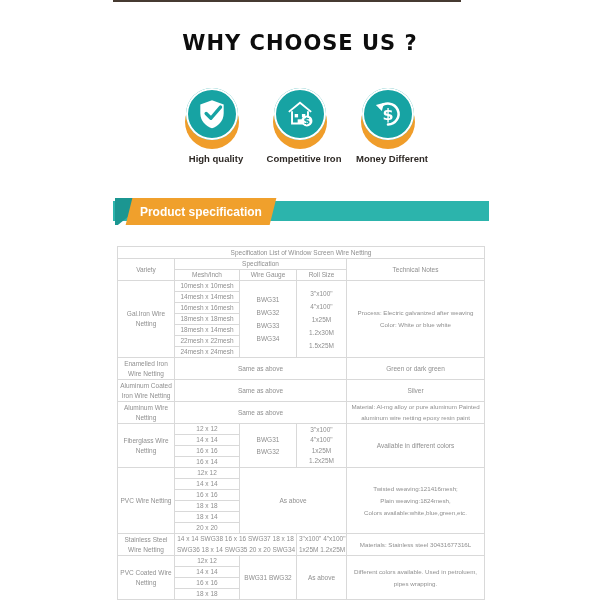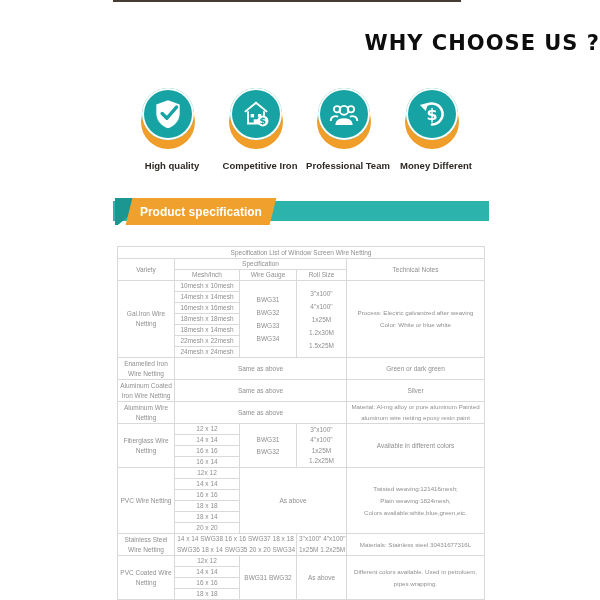--- a/index.html
+++ b/index.html
@@ -10,32 +10,32 @@
     --banner-orange:#f0a02c;
     --tb-border:#d9d9d9;
     --tb-text:#8f8f8f;
   }
   *{margin:0;padding:0;box-sizing:border-box;}
   body{background:#fff;font-family:"Liberation Sans",sans-serif;}
   .page{position:relative;width:600px;height:600px;background:#fff;overflow:hidden;}
 
   .top-line{position:absolute;left:113px;top:0;width:348px;height:2px;background:#463a31;}
 
-  .page-title{position:absolute;top:31px;left:0;width:100%;text-align:right;
+  .page-title{position:absolute;top:31px;left:0;width:100%;text-align:center;
     font-family:"DejaVu Sans",sans-serif;font-weight:bold;font-size:21px;
     letter-spacing:1px;color:#0d0d0d;}
 
   
   .features{position:absolute;top:88px;left:0;width:100%;display:flex;justify-content:center;}
   .feature{width:88px;display:flex;flex-direction:column;align-items:center;}
   .badge{position:relative;width:58px;height:61px;}
   .badge .ring{position:absolute;left:2px;top:7px;width:54px;height:54px;border-radius:50%;background:var(--orange);}
   .badge .disc{position:absolute;left:3px;top:0;width:52px;height:52px;border-radius:50%;
     background:var(--teal);display:flex;align-items:center;justify-content:center;box-shadow:0 0 0 2px #fff inset;}
-  .feature-label{margin-top:11px;font-size:9.5px;font-weight:bold;color:#2e2925;white-space:nowrap;padding-left:8px;}
+  .feature-label{margin-top:4px;font-size:9.5px;font-weight:bold;color:#2e2925;white-space:nowrap;padding-left:8px;}
 
   
   .banner{position:absolute;left:113px;top:201px;width:376px;height:20px;background:var(--banner-teal);}
   .banner .wedge{position:absolute;left:2px;top:-3px;width:36px;height:27px;background:var(--banner-dark);
     clip-path:polygon(0 0,100% 0,8% 100%,0 100%);z-index:1;}
   .banner .label-box{position:absolute;left:16px;top:-3px;height:27px;padding:0 11px;background:var(--banner-orange);
     transform:skewX(-14deg);display:flex;align-items:center;z-index:2;}
   .banner .label-box span{transform:skewX(14deg);color:#fff;font-weight:bold;font-size:12px;white-space:nowrap;}
 
   
@@ -90,38 +90,20 @@
             <rect x="17.8" y="16" width="3.2" height="3.2" fill="#fff"></rect>
             <rect x="13.8" y="21" width="4.2" height="4" fill="#fff"></rect>
             <circle cx="22.5" cy="22.5" r="5.2" fill="#fff"></circle>
             <text x="22.5" y="25.6" font-size="9" font-weight="bold" fill="#17a3a3" text-anchor="middle" font-family="DejaVu Sans, sans-serif">$</text>
           </svg>
         </div>
       </div>
       <div class="feature-label">Competitive Iron</div>
     </div>
 
-    <div class="feature">
-      <div class="badge">
-        <div class="ring"></div>
-        <div class="disc">
-          <svg width="34" height="34" viewBox="0 0 32 32">
-            <g stroke="#fff" stroke-width="1.7" fill="none">
-              <circle cx="9.5" cy="11.5" r="3"></circle>
-              <circle cx="22.5" cy="11.5" r="3"></circle>
-              <path d="M3.5 22.5 C3.5 18.3 7.8 17.3 10.5 18.6"></path>
-              <path d="M28.5 22.5 C28.5 18.3 24.2 17.3 21.5 18.6"></path>
-              <circle cx="16" cy="12.5" r="4.2"></circle>
-              <path d="M8.8 25.5 C8.8 19.3 23.2 19.3 23.2 25.5 Z" fill="#fff"></path>
-            </g>
-          </svg>
-        </div>
-      </div>
-      <div class="feature-label">Professional Team</div>
-    </div>
 
     <div class="feature">
       <div class="badge">
         <div class="ring"></div>
         <div class="disc">
           <svg width="34" height="34" viewBox="0 0 32 32">
             <path d="M16 25.8 A9.8 9.8 0 1 0 8.6 9.7" stroke="#fff" stroke-width="2.4" fill="none" stroke-linecap="round"></path>
             <path d="M4.6 7.6 L12.4 5.4 L10.2 13.2 Z" fill="#fff"></path>
             <text x="16" y="21.5" font-size="15" font-weight="bold" fill="#fff" text-anchor="middle" font-family="DejaVu Sans, sans-serif">$</text>
           </svg>

